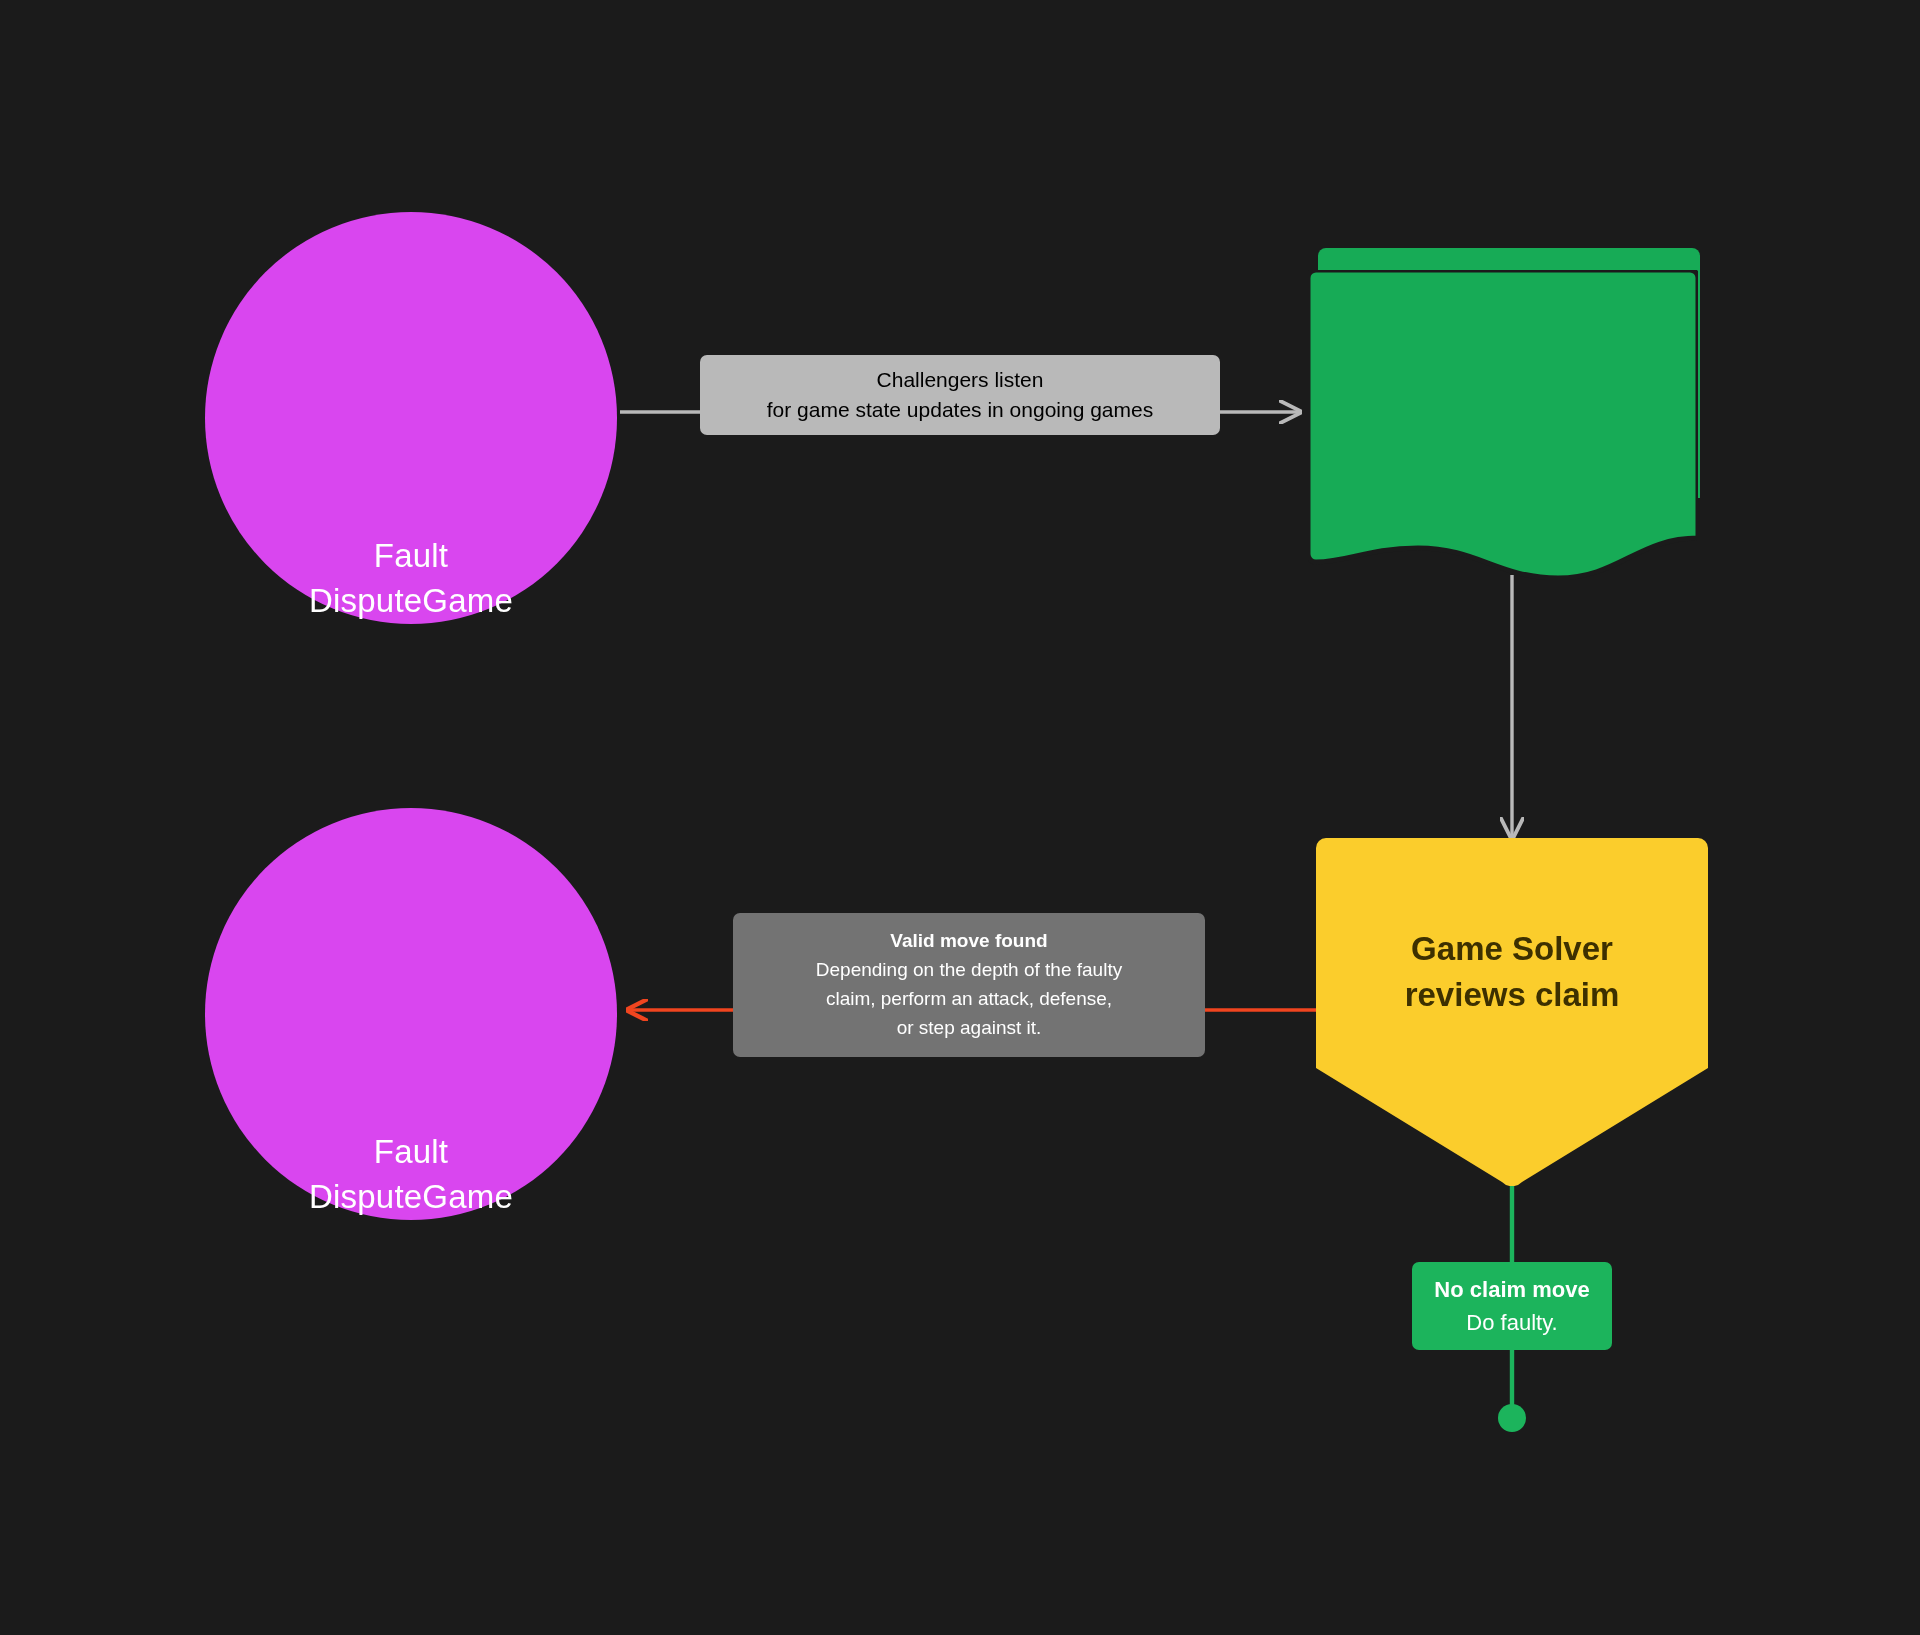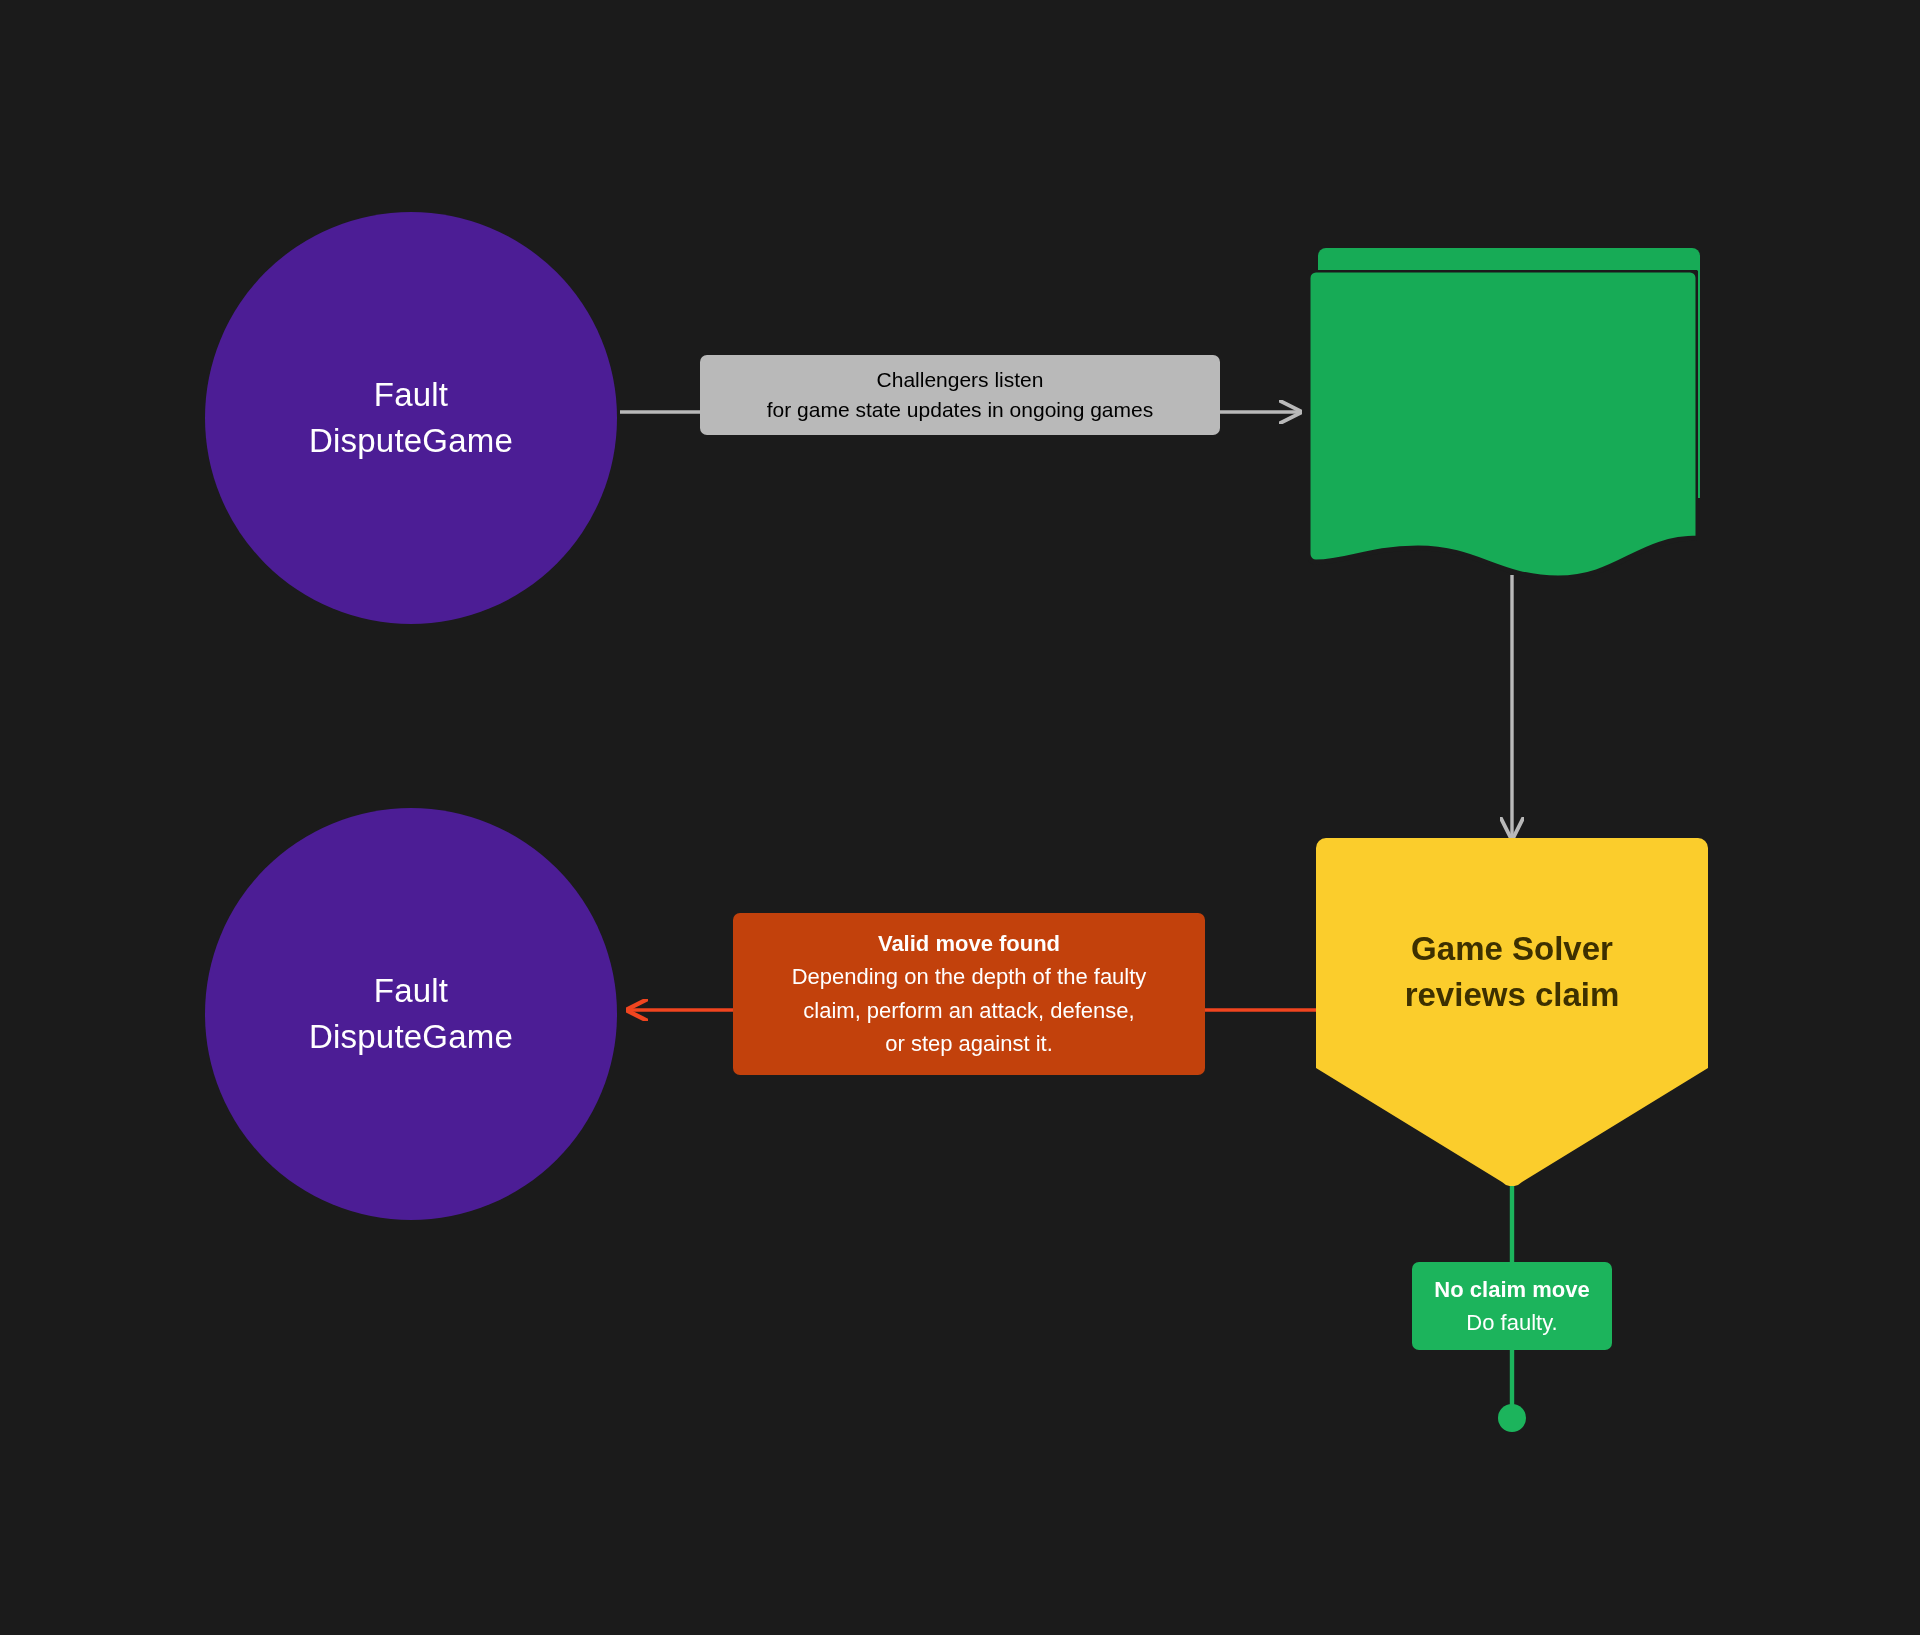--- a/index.html
+++ b/index.html
@@ -26,23 +26,23 @@
     text-align: center;
     line-height: 1.38;
     white-space: pre-line;
     pointer-events: none;
   }
 
   
   .circle-node {
     position: absolute;
     border-radius: 50%;
-    background: #4c1d95;
+    background: #d946ef;
     display: flex;
-    align-items: center;
+    align-items: flex-end;
     justify-content: center;
   }
   .circle-node .node-label {
     position: static;
     color: #ffffff;
     font-size: 33px;
     font-weight: 400;
     letter-spacing: .2px;
   }
 
@@ -104,23 +104,23 @@
     line-height: 1.44;
   }
   .edge-label.gray {
     background: #b9b9b9;
     color: #000000;
     font-size: 21px;
     padding: 10px 18px;
     white-space: pre-line;
   }
   .edge-label.red {
-    background: #c2410c;
-    color: #ffffff;
-    font-size: 22px;
+    background: #737373;
+    color: #ffffff;
+    font-size: 19px;
     padding: 14px 16px;
     line-height: 1.52;
   }
   .edge-label.green {
     background: #1cb45c;
     color: #ffffff;
     font-size: 22px;
     padding: 11px 18px;
     line-height: 1.5;
   }

